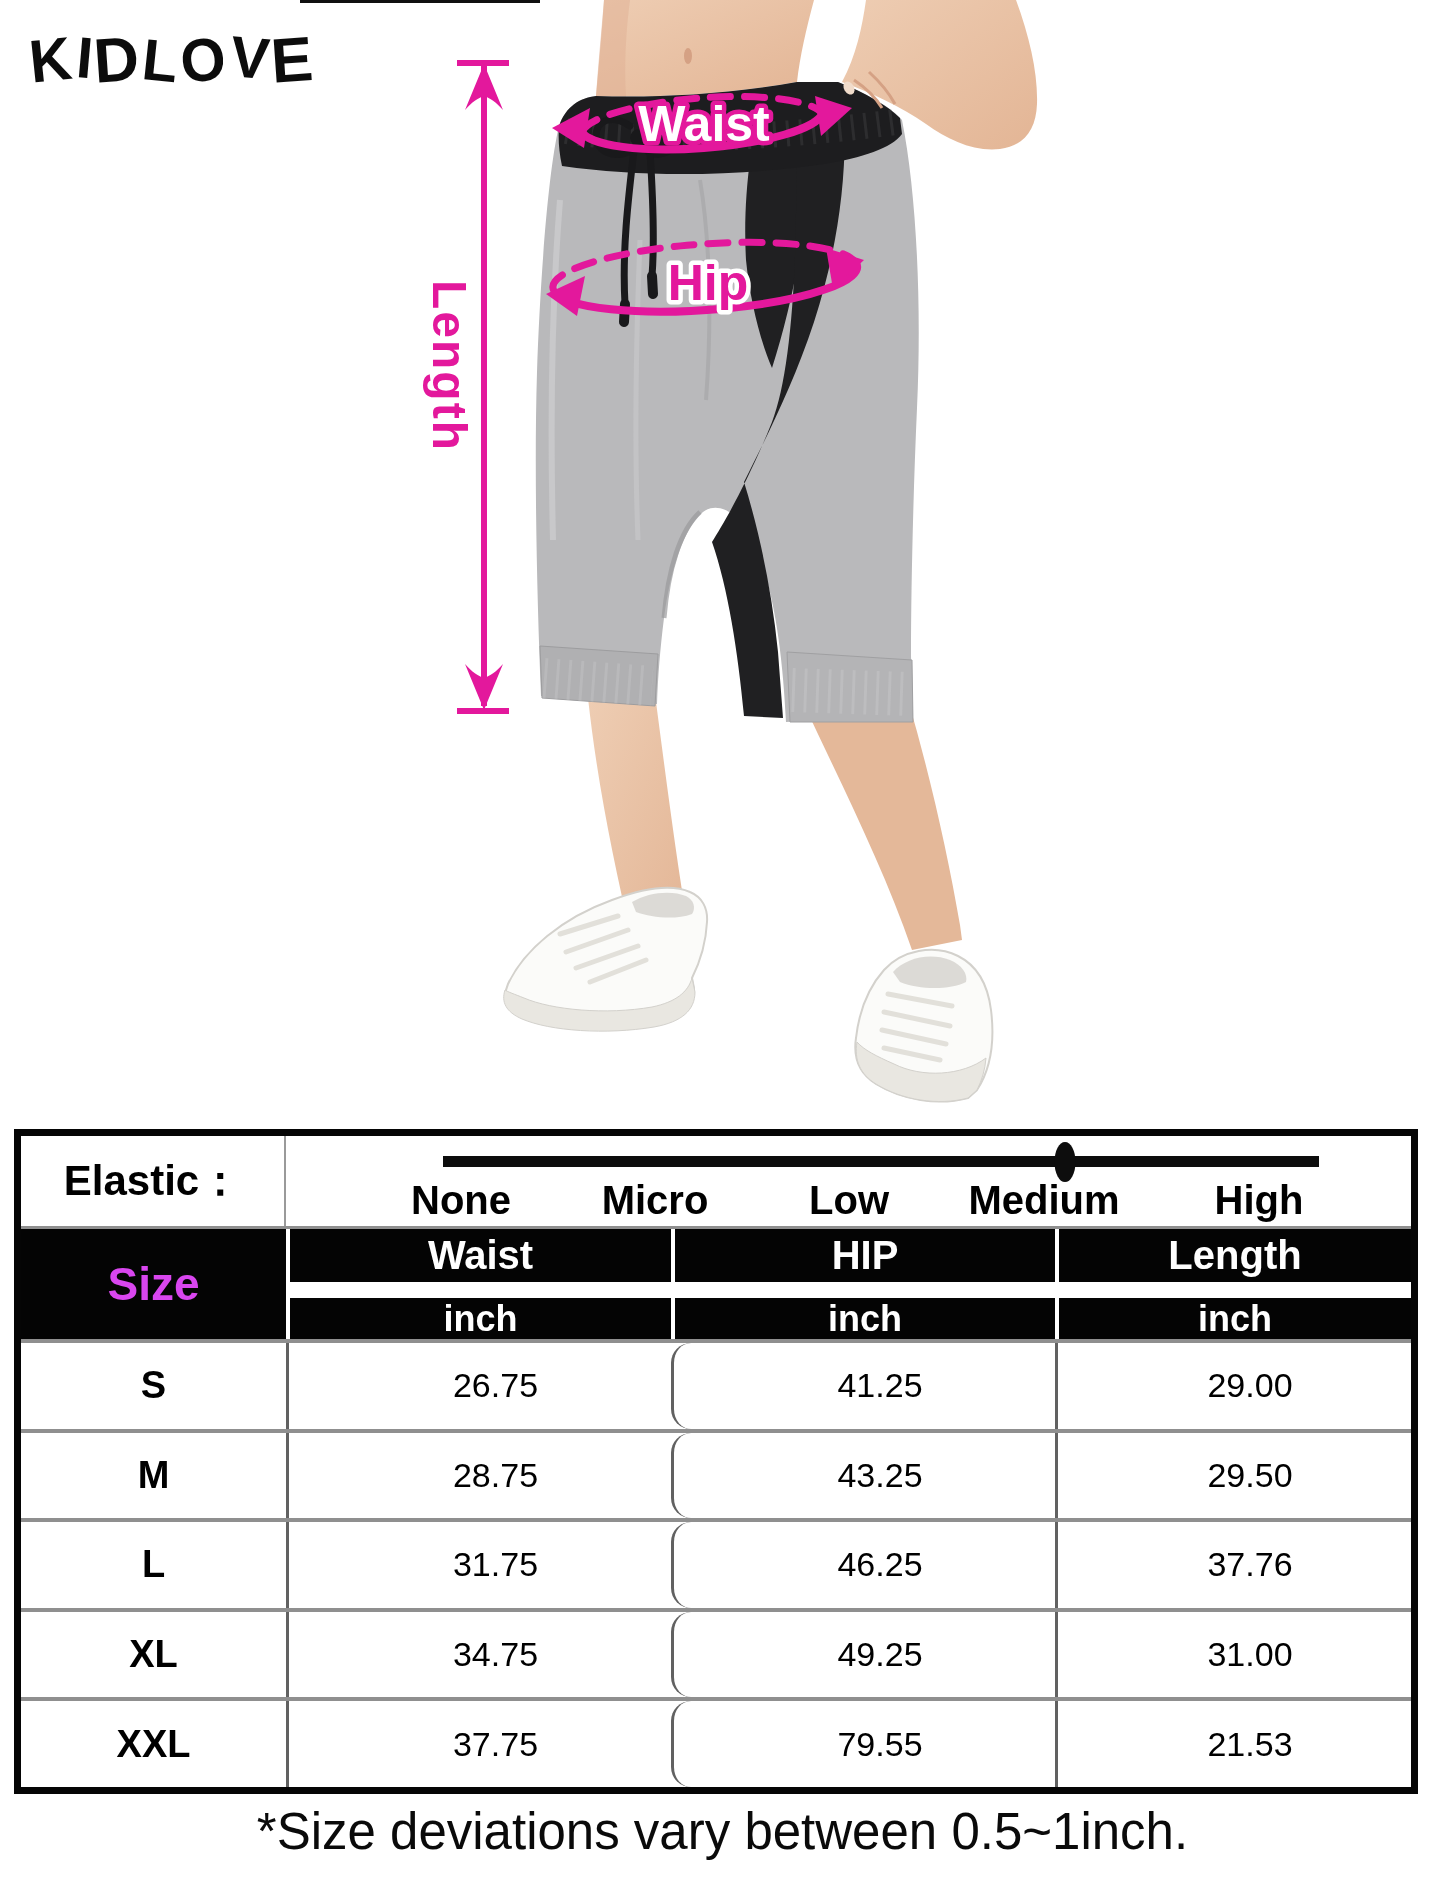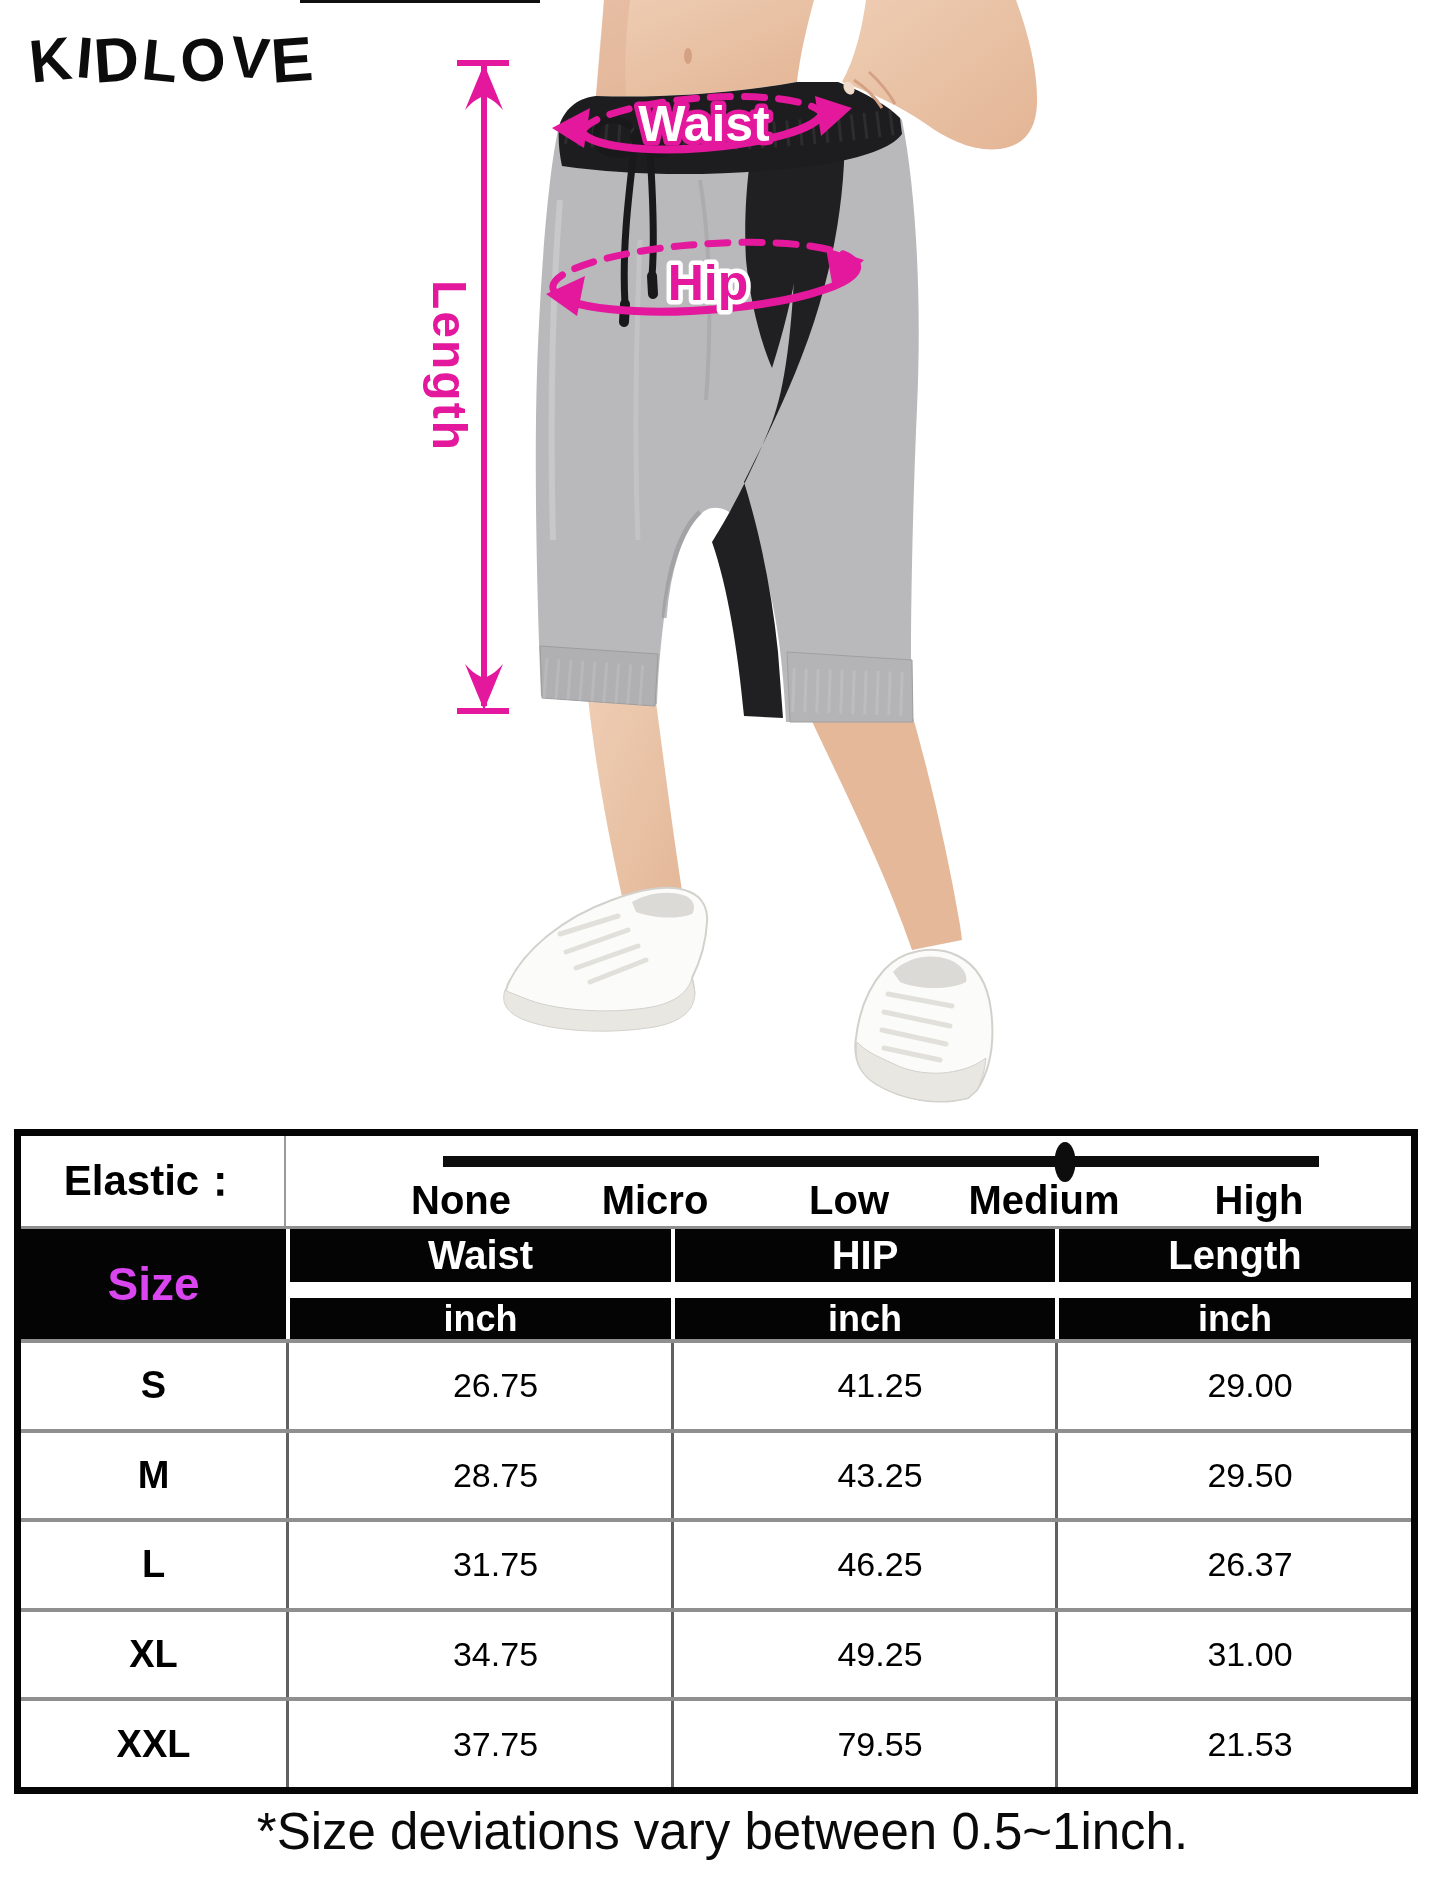--- a/index.html
+++ b/index.html
@@ -53,21 +53,21 @@
   .hdr-name{font-size:40px;}
   .hdr-unit{font-size:36px;margin-top:12px;}
 
   
   .row-data{flex:1;border-top:4px solid #8f8f8f;}
   .row-data .cell{box-sizing:border-box;display:flex;align-items:center;
                   justify-content:center;}
   .row-data .c1{font-size:38px;font-weight:bold;}
   .row-data .v{border-left:3px solid #616161;font-size:34px;font-weight:normal;padding-left:31px;}
   .row-data .v1{flex:0 0 385px;}
-  .row-data .v2{flex:0 0 384px;}
+  .row-data .v2{flex:0 0 384px;border-radius:20px;}
   .row-data .v3{flex:1;}
 
   
   .footnote{position:absolute;left:0;top:1802px;width:1445px;text-align:center;
             font-size:51px;color:#0a0a0a;}
 
   svg text{font-family:"Liberation Sans",sans-serif;}
 </style>
 </head>
 <body>
@@ -224,21 +224,21 @@
     <div class="row row-data">
       <div class="cell c1">M</div>
       <div class="cell v v1">28.75</div>
       <div class="cell v v2">43.25</div>
       <div class="cell v v3">29.50</div>
     </div>
     <div class="row row-data">
       <div class="cell c1">L</div>
       <div class="cell v v1">31.75</div>
       <div class="cell v v2">46.25</div>
-      <div class="cell v v3">26.37</div>
+      <div class="cell v v3">37.76</div>
     </div>
     <div class="row row-data">
       <div class="cell c1">XL</div>
       <div class="cell v v1">34.75</div>
       <div class="cell v v2">49.25</div>
       <div class="cell v v3">31.00</div>
     </div>
     <div class="row row-data">
       <div class="cell c1">XXL</div>
       <div class="cell v v1">37.75</div>

